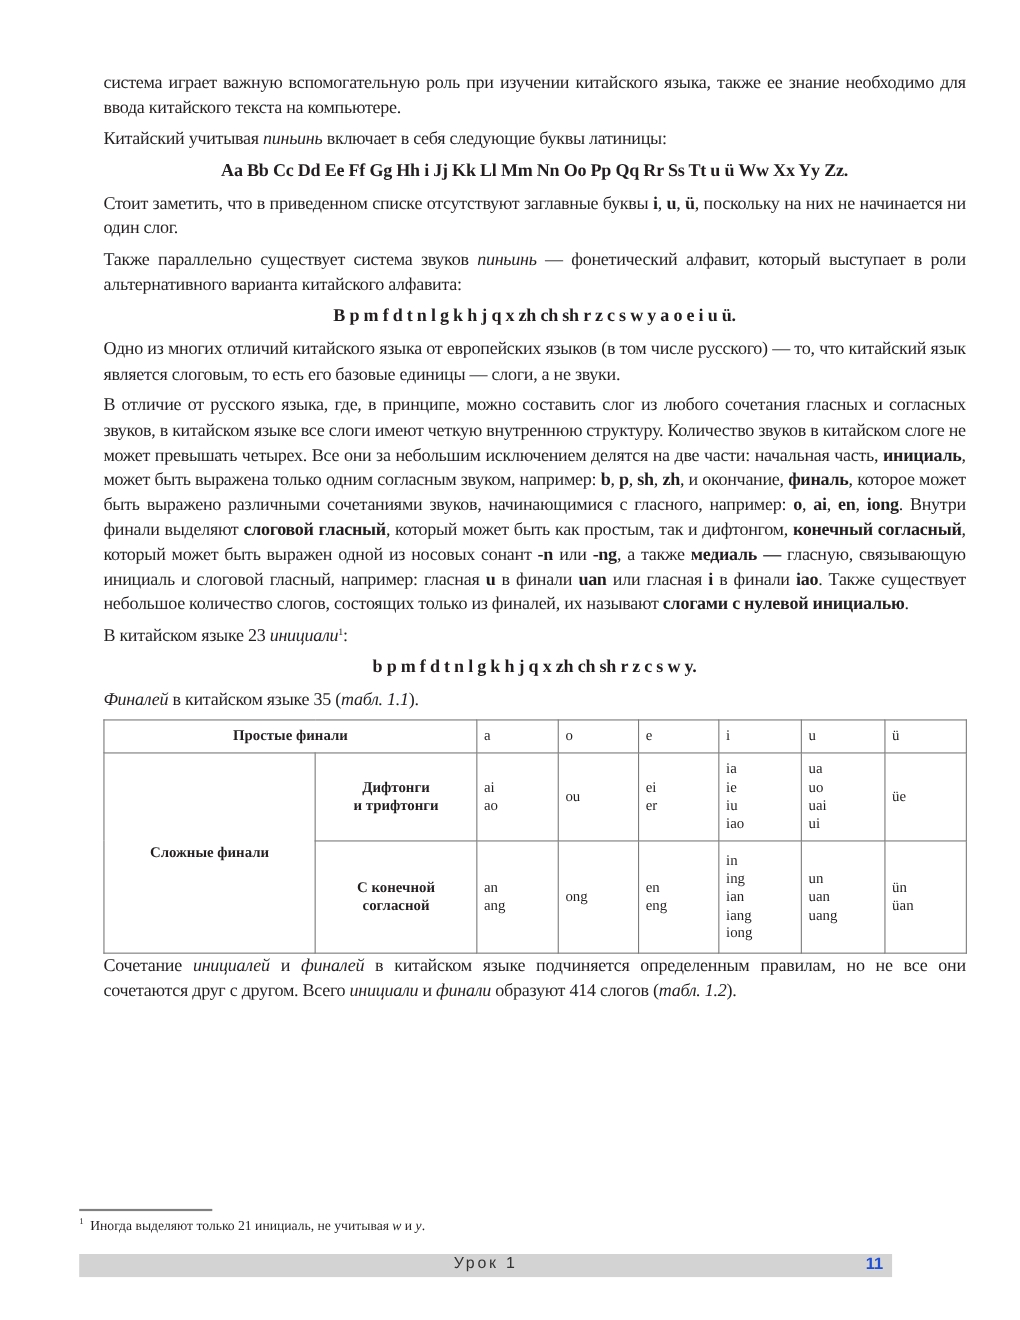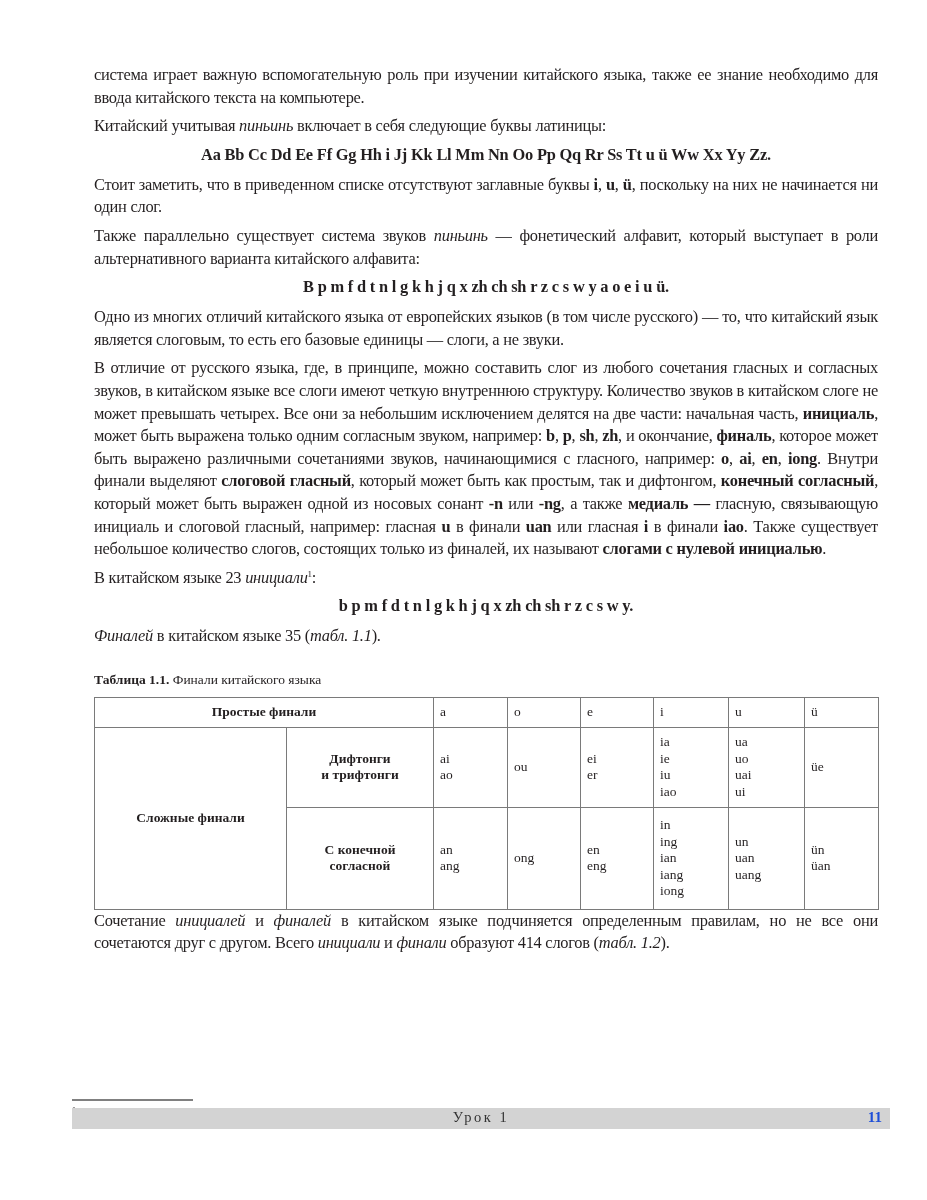--- a/index.html
+++ b/index.html
@@ -27,23 +27,23 @@
       font-family: Liberation Serif, serif;
     }
     table.fin td { border: 1.4px solid #7a7a7a; padding: 0 6px; vertical-align: middle; }
     table.fin td.hd { text-align: center; font-weight: bold; }
     .lines span { display: block; }
     .after { margin-top: 12px; }
     .fn-rule { position: absolute; left: 72px; top: 1099px; width: 121px; height: 1.5px; background: #808080; }
     .footnote { position: absolute; left: 72px; top: 1106px; font-size: 12.4px; line-height: 16px; }
     .footnote sup { font-size: 8px; vertical-align: 5px; margin-right: 6px; }
     .footer {
-      position: absolute; left: 72px; top: 1108px; width: 818px; height: 21px;
+      position: absolute; left: 72px; top: 1140px; width: 739px; height: 21px;
       background: #d3d3d3;
-      font-family: Liberation Serif, serif;
+      font-family: Liberation Sans, sans-serif;
     }
     .footer .lesson { position: absolute; left: 0; right: 0; text-align: center; top: 1px;
       font-size: 14.5px; letter-spacing: 2.5px; color: #333; }
     .footer .num { position: absolute; right: 8px; top: 1px; font-size: 15px; font-weight: bold; color: #1d4ed8; }
   </style>
 </head>
 <body>
 
 <div class="page">
 
@@ -63,21 +63,20 @@
   <p class="txt"><span>Одно из многих отличий китайского языка от европейских языков (в том числе русского) — то, что китайский язык является слоговым, то есть его базовые единицы — слоги, а не звуки.</span></p>
 
   <p class="txt"><span>В отличие от русского языка, где, в принципе, можно составить слог из любого сочетания гласных и согласных звуков, в китайском языке все слоги имеют четкую внутреннюю структуру. Количество звуков в китайском слоге не может превышать четырех. Все они за небольшим исключением делятся на две части: начальная часть, </span><b>инициаль</b><span>, может быть выражена только одним согласным звуком, например: </span><b>b</b><span>, </span><b>p</b><span>, </span><b>sh</b><span>, </span><b>zh</b><span>, и окончание, </span><b>финаль</b><span>, которое может быть выражено различными сочетаниями звуков, начинающимися с гласного, например: </span><b>o</b><span>, </span><b>ai</b><span>, </span><b>en</b><span>, </span><b>iong</b><span>. Внутри финали выделяют </span><b>слоговой гласный</b><span>, который может быть как простым, так и дифтонгом, </span><b>конечный согласный</b><span>, который может быть выражен одной из носовых сонант </span><b>-n</b><span> или </span><b>-ng</b><span>, а также </span><b>медиаль —</b><span> гласную, связывающую инициаль и слоговой гласный, например: гласная </span><b>u</b><span> в финали </span><b>uan</b><span> или гласная </span><b>i</b><span> в финали </span><b>iao</b><span>. Также существует небольшое количество слогов, состоящих только из финалей, их называют </span><b>слогами с нулевой инициалью</b><span>.</span></p>
 
   <p class="txt"><span>В китайском языке 23 </span><i>инициали</i><sup>1</sup><span>:</span></p>
 
   <p class="center">b p m f d t n l g k h j q x zh ch sh r z c s w y.</p>
 
   <p class="txt"><i>Финалей</i><span> в китайском языке 35 (</span><i>табл. 1.1</i><span>).</span></p>
 
-  <div class="caption"><b>Таблица 1.1.</b><span> Финали китайского языка</span></div>
 
   <table class="fin">
     <colgroup>
       <col style="width:192px">
         <col style="width:147px">
         <col style="width:74px">
         <col style="width:73px">
         <col style="width:73px">
         <col style="width:75px">
         <col style="width:76px">

